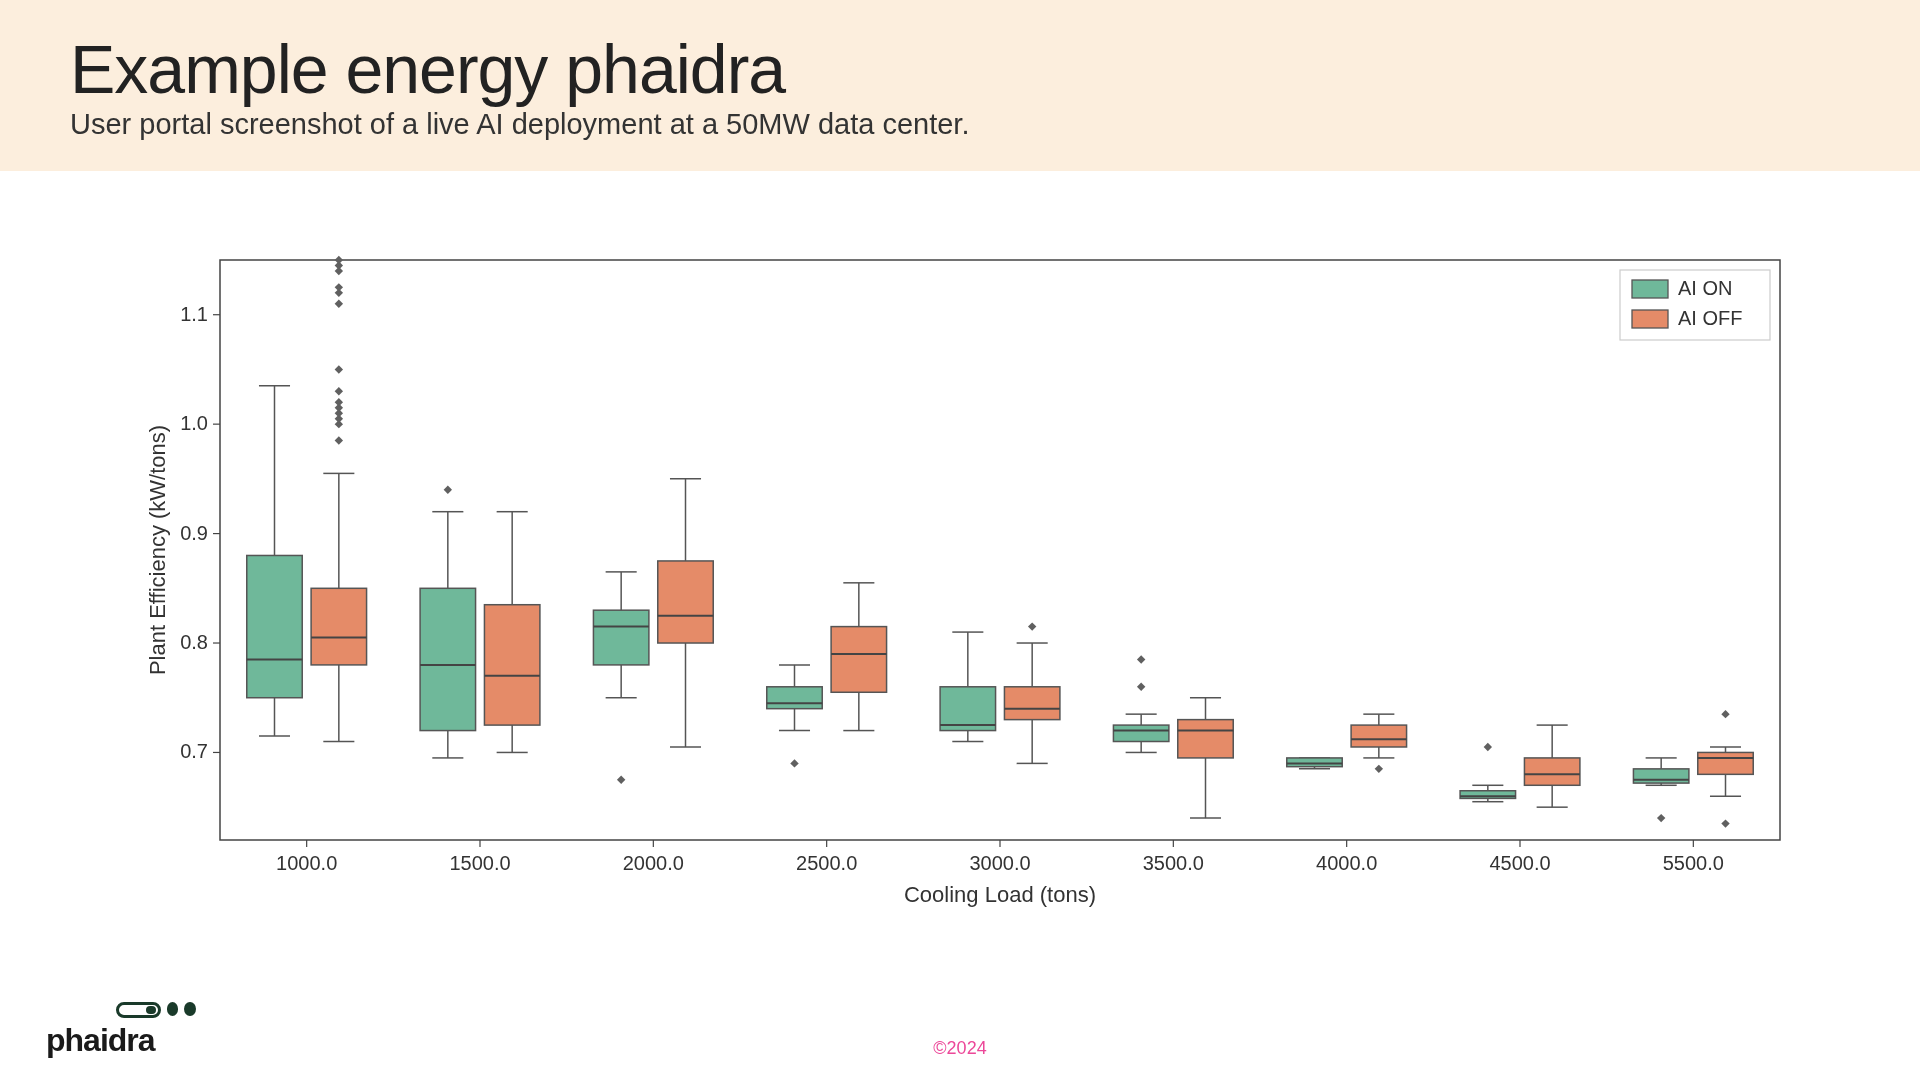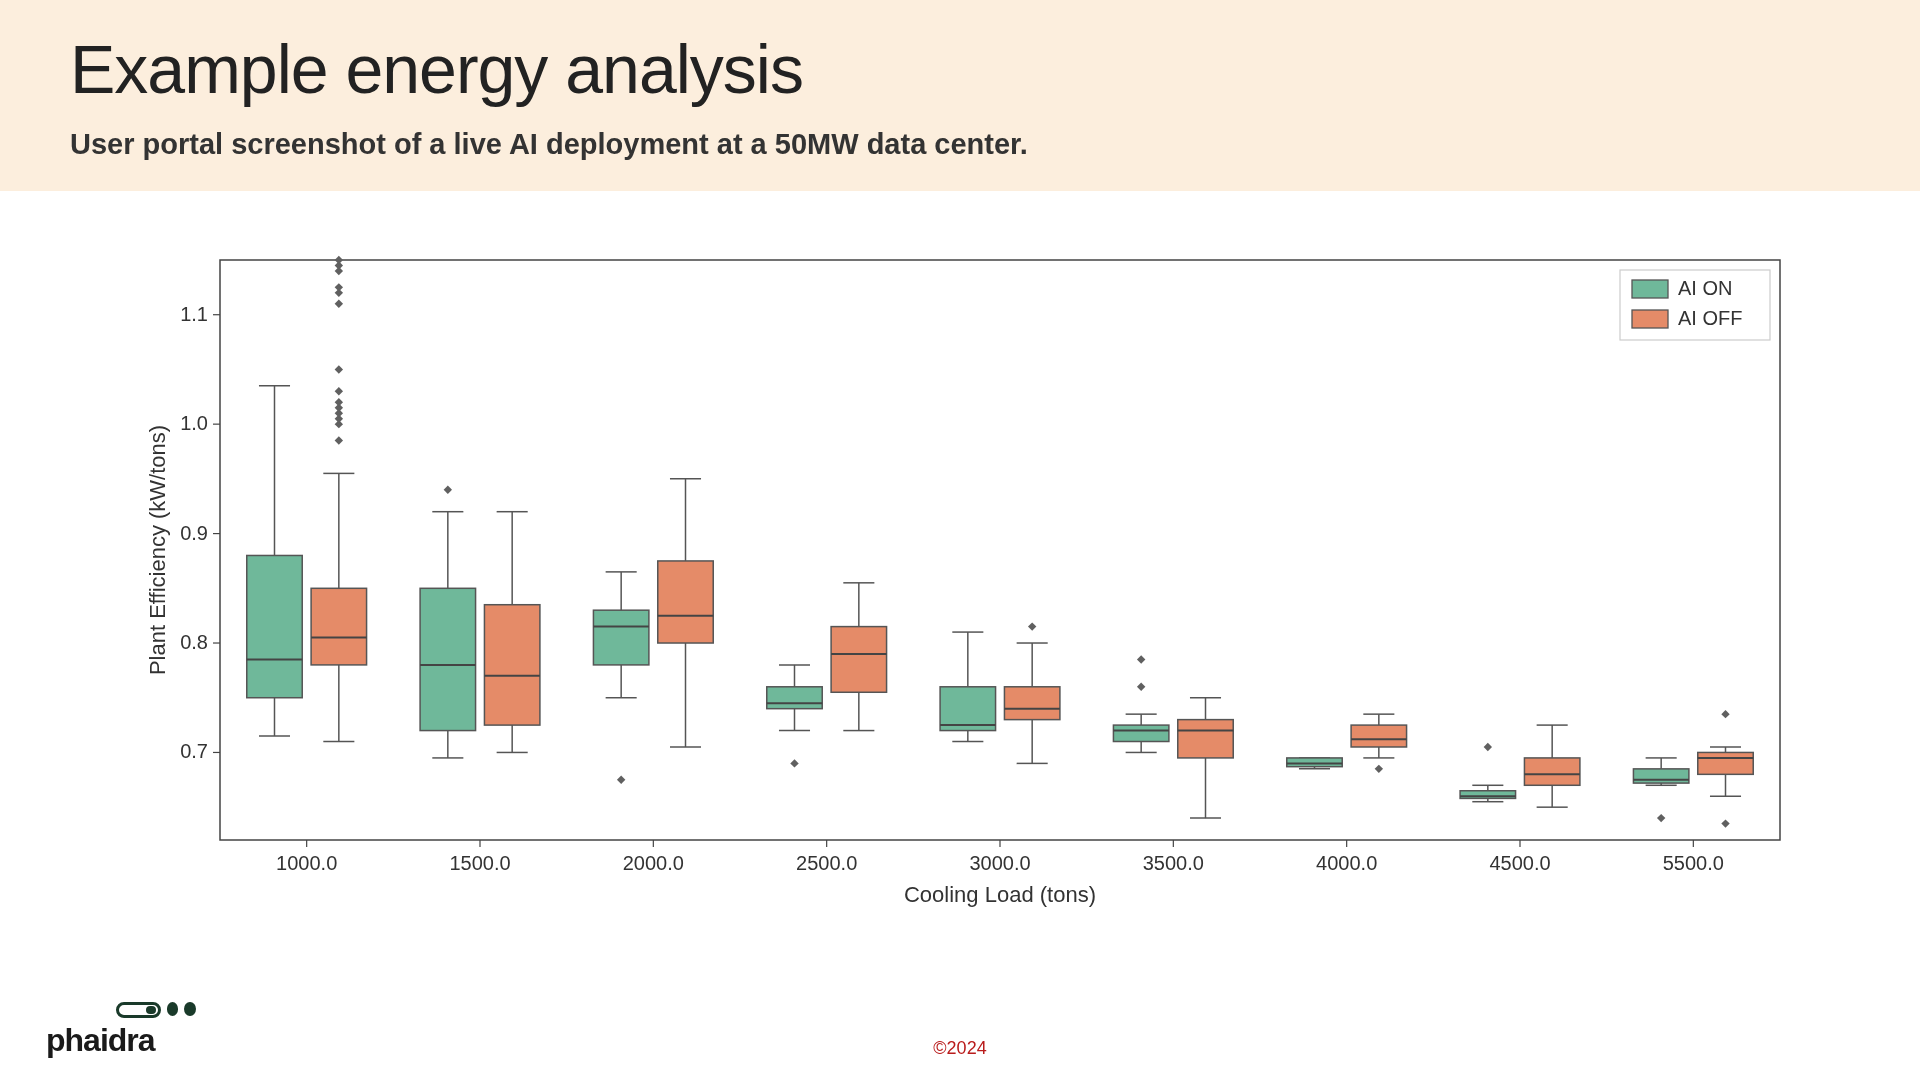--- a/index.html
+++ b/index.html
@@ -17,38 +17,38 @@
   }
   .title {
     font-size: 68px;
     font-weight: 400;
     color: #222;
     letter-spacing: -1px;
   }
   .subtitle {
     font-size: 29px;
     color: #333;
-    margin-top: 20px;
-    font-weight: 700;
+    margin-top: 0;
+    font-weight: 400;
   }
   .chart-container {
     position: absolute;
     left: 140px;
     top: 240px;
     width: 1680px;
     height: 680px;
   }
   .footer {
     position: absolute;
     bottom: 20px;
     left: 0;
     width: 100%;
     text-align: center;
     font-size: 18px;
-    color: #b91c1c;
+    color: #ec4899;
   }
   .logo {
     position: absolute;
     left: 30px;
     bottom: 22px;
     width: 150px;
     height: 55px;
     margin-left: 16px;
   }
   .logo-dots {
@@ -86,21 +86,21 @@
     font-size: 32px;
     font-weight: 700;
     color: #1a1a1a;
     letter-spacing: -1px;
   }
 </style>
 </head>
 <body>
 
 <div class="header">
-  <div class="title">Example energy analysis</div>
+  <div class="title">Example energy phaidra</div>
   <div class="subtitle">User portal screenshot of a live AI deployment at a 50MW data center.</div>
 </div>
 
 <div class="chart-container">
   <svg id="chart-svg" width="1680" height="680" viewBox="0 0 1680 680">
       <rect x="80" y="20" width="1560" height="580" fill="none" stroke="#444" stroke-width="1.5"></rect>
       <line x1="73" y1="512.4528301886793" x2="80" y2="512.4528301886793" stroke="#444" stroke-width="1.2"></line>
       <text x="68" y="518.4528301886793" text-anchor="end" font-size="20" fill="#333">0.7</text>
       <line x1="73" y1="403.0188679245282" x2="80" y2="403.0188679245282" stroke="#444" stroke-width="1.2"></line>
       <text x="68" y="409.0188679245282" text-anchor="end" font-size="20" fill="#333">0.8</text>

